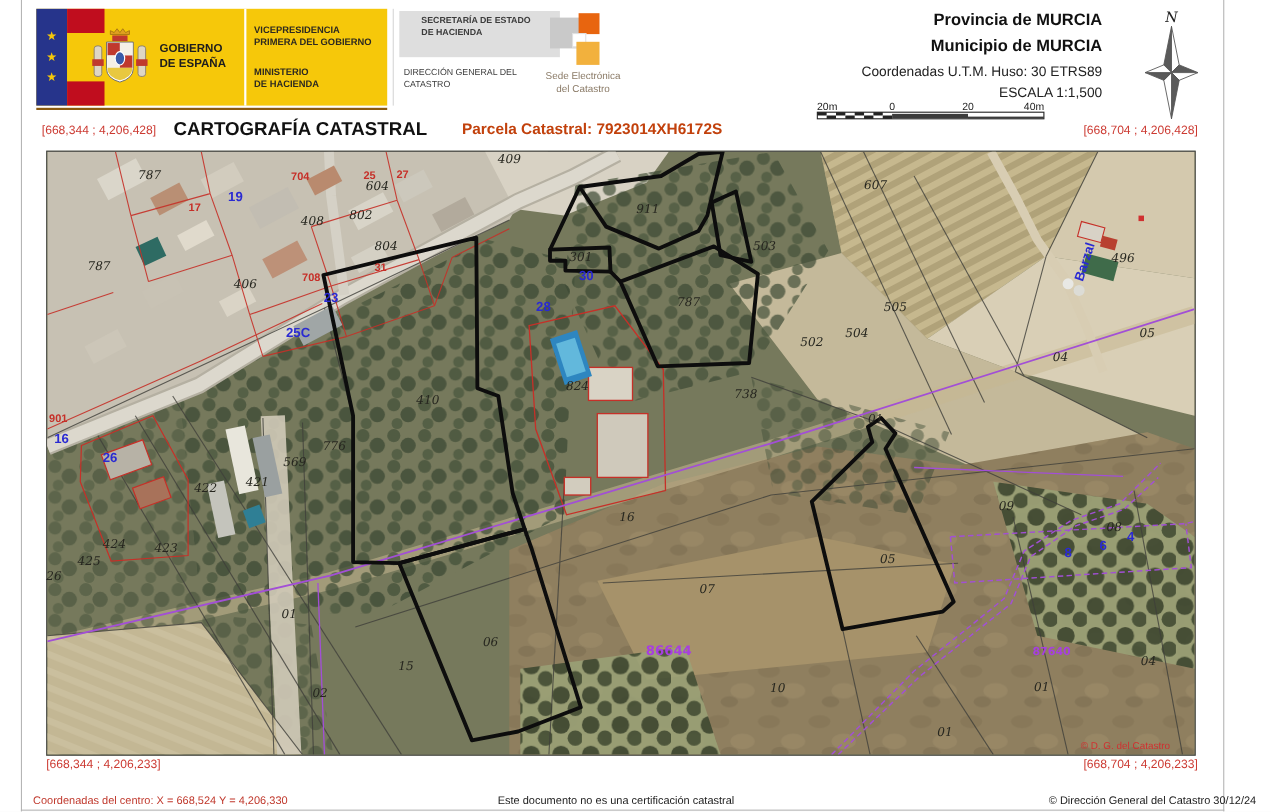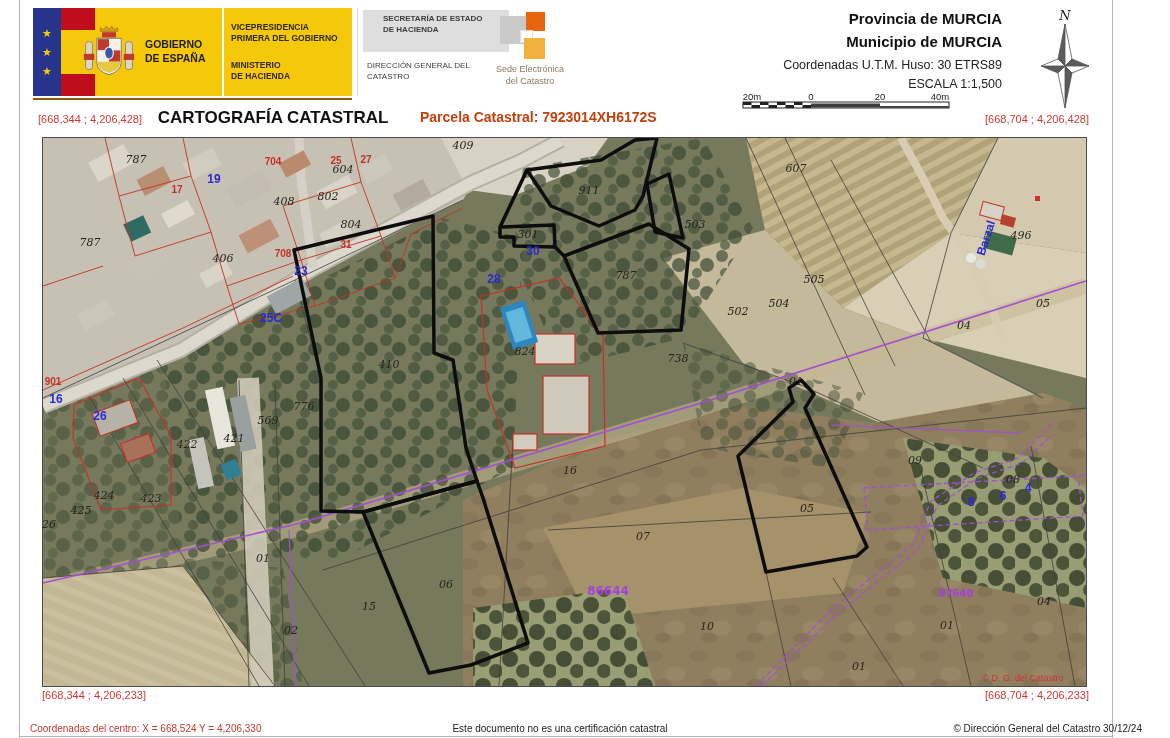--- a/index.html
+++ b/index.html
@@ -374,21 +374,21 @@
         <div class="mlabel ml-k" style="left: 872px; top: 322px; transform: translate(-50%, -50%);">09</div>
         <div class="mlabel ml-r" style="left: 134px; top: 51px; transform: translate(-50%, -50%);">17</div>
         <div class="mlabel ml-r" style="left: 230px; top: 23px; transform: translate(-50%, -50%);">704</div>
         <div class="mlabel ml-r" style="left: 240px; top: 115px; transform: translate(-50%, -50%);">708</div>
         <div class="mlabel ml-r" style="left: 293px; top: 22px; transform: translate(-50%, -50%);">25</div>
         <div class="mlabel ml-r" style="left: 323px; top: 21px; transform: translate(-50%, -50%);">27</div>
         <div class="mlabel ml-r" style="left: 303px; top: 106px; transform: translate(-50%, -50%);">31</div>
         <div class="mlabel ml-r" style="left: 10px; top: 243px; transform: translate(-50%, -50%);">901</div>
         <div class="mlabel ml-b" style="left: 171px; top: 41px; transform: translate(-50%, -50%);">19</div>
         <div class="mlabel ml-b" style="left: 258px; top: 133px; transform: translate(-50%, -50%);">23</div>
-        <div class="mlabel ml-b" style="left: 228px; top: 180px; transform: translate(-50%, -50%);">25C</div>
+        <div class="mlabel ml-b" style="left: 228px; top: 164px; transform: translate(-50%, -50%);">25C</div>
         <div class="mlabel ml-b" style="left: 57px; top: 278px; transform: translate(-50%, -50%);">26</div>
         <div class="mlabel ml-b" style="left: 13px; top: 261px; transform: translate(-50%, -50%);">16</div>
         <div class="mlabel ml-b" style="left: 451px; top: 141px; transform: translate(-50%, -50%);">28</div>
         <div class="mlabel ml-b" style="left: 490px; top: 113px; transform: translate(-50%, -50%);">30</div>
         <div class="mlabel ml-b" style="left: 928px; top: 364px; transform: translate(-50%, -50%);">8</div>
         <div class="mlabel ml-b" style="left: 960px; top: 358px; transform: translate(-50%, -50%);">6</div>
         <div class="mlabel ml-b" style="left: 985px; top: 350px; transform: translate(-50%, -50%);">4</div>
         <div class="mlabel ml-b" style="left: 943px; top: 100px; transform: translate(-50%, -50%) rotate(-72deg);">Barzal</div>
         <div class="mlabel ml-p" style="left: 565px; top: 453px; font-size: 12px; transform: translate(-50%, -50%);">86644</div>
         <div class="mlabel ml-p" style="left: 913px; top: 455px; font-size: 10px; transform: translate(-50%, -50%);">87640</div>

